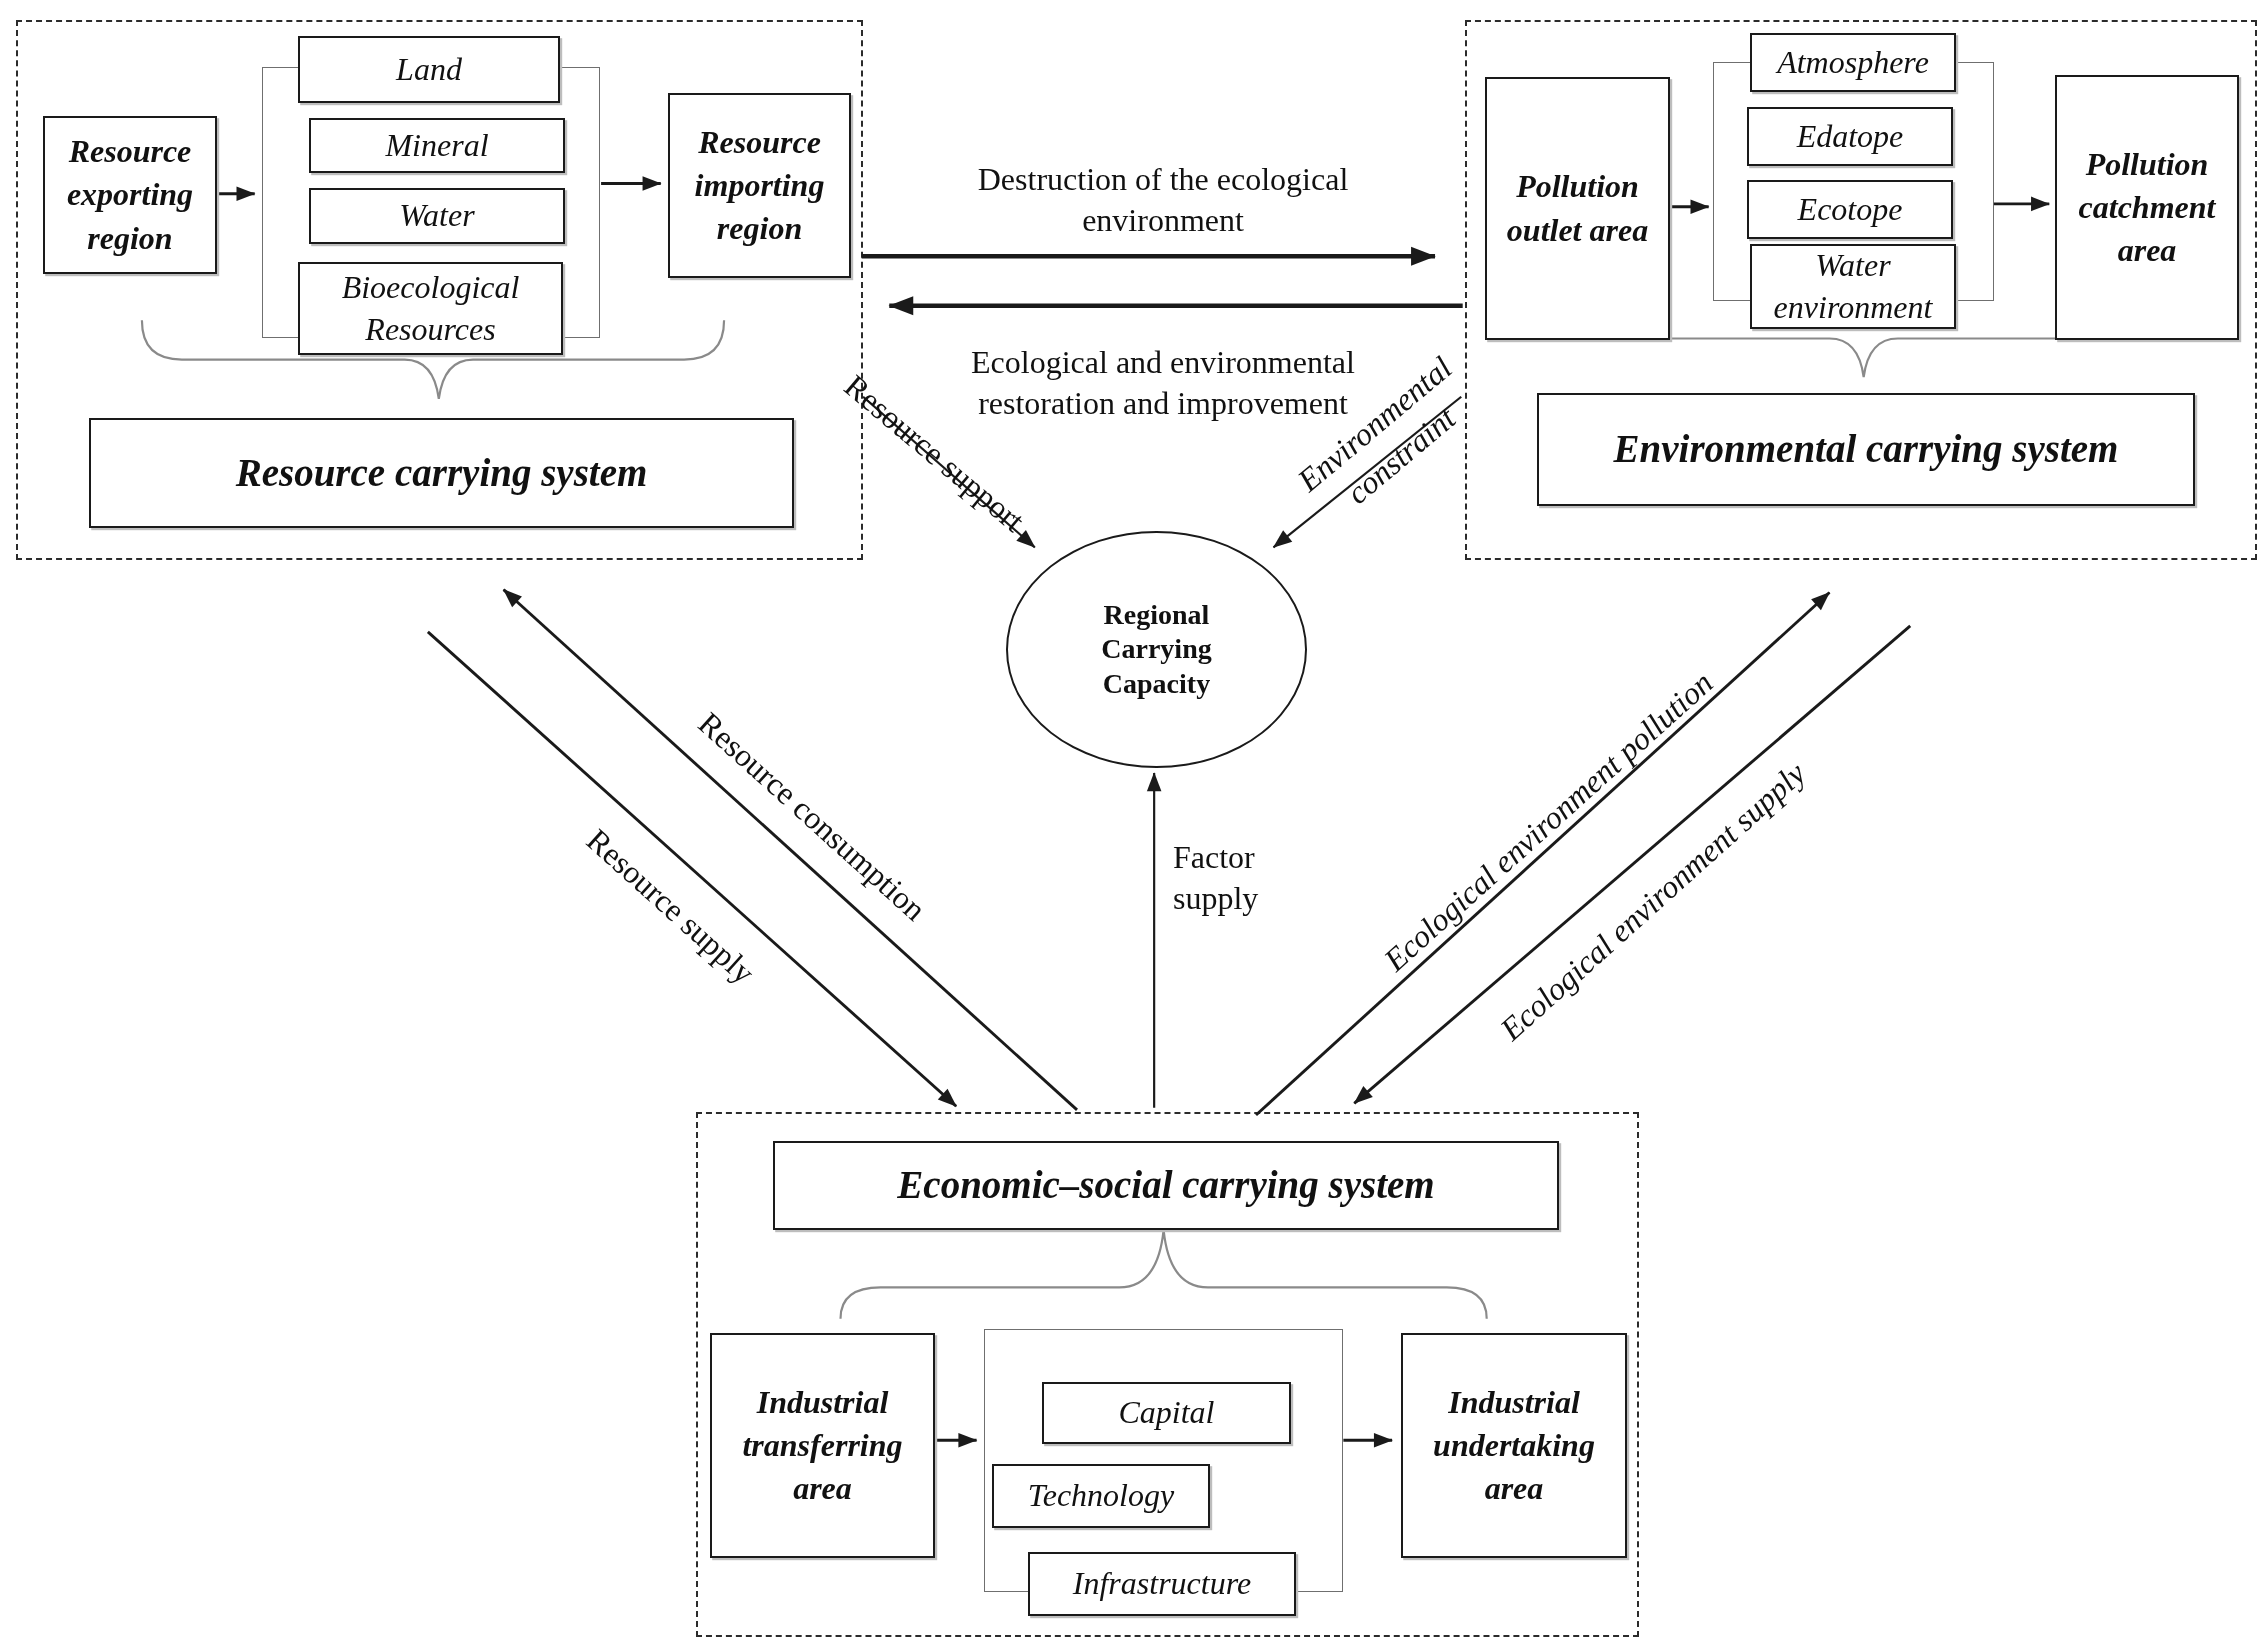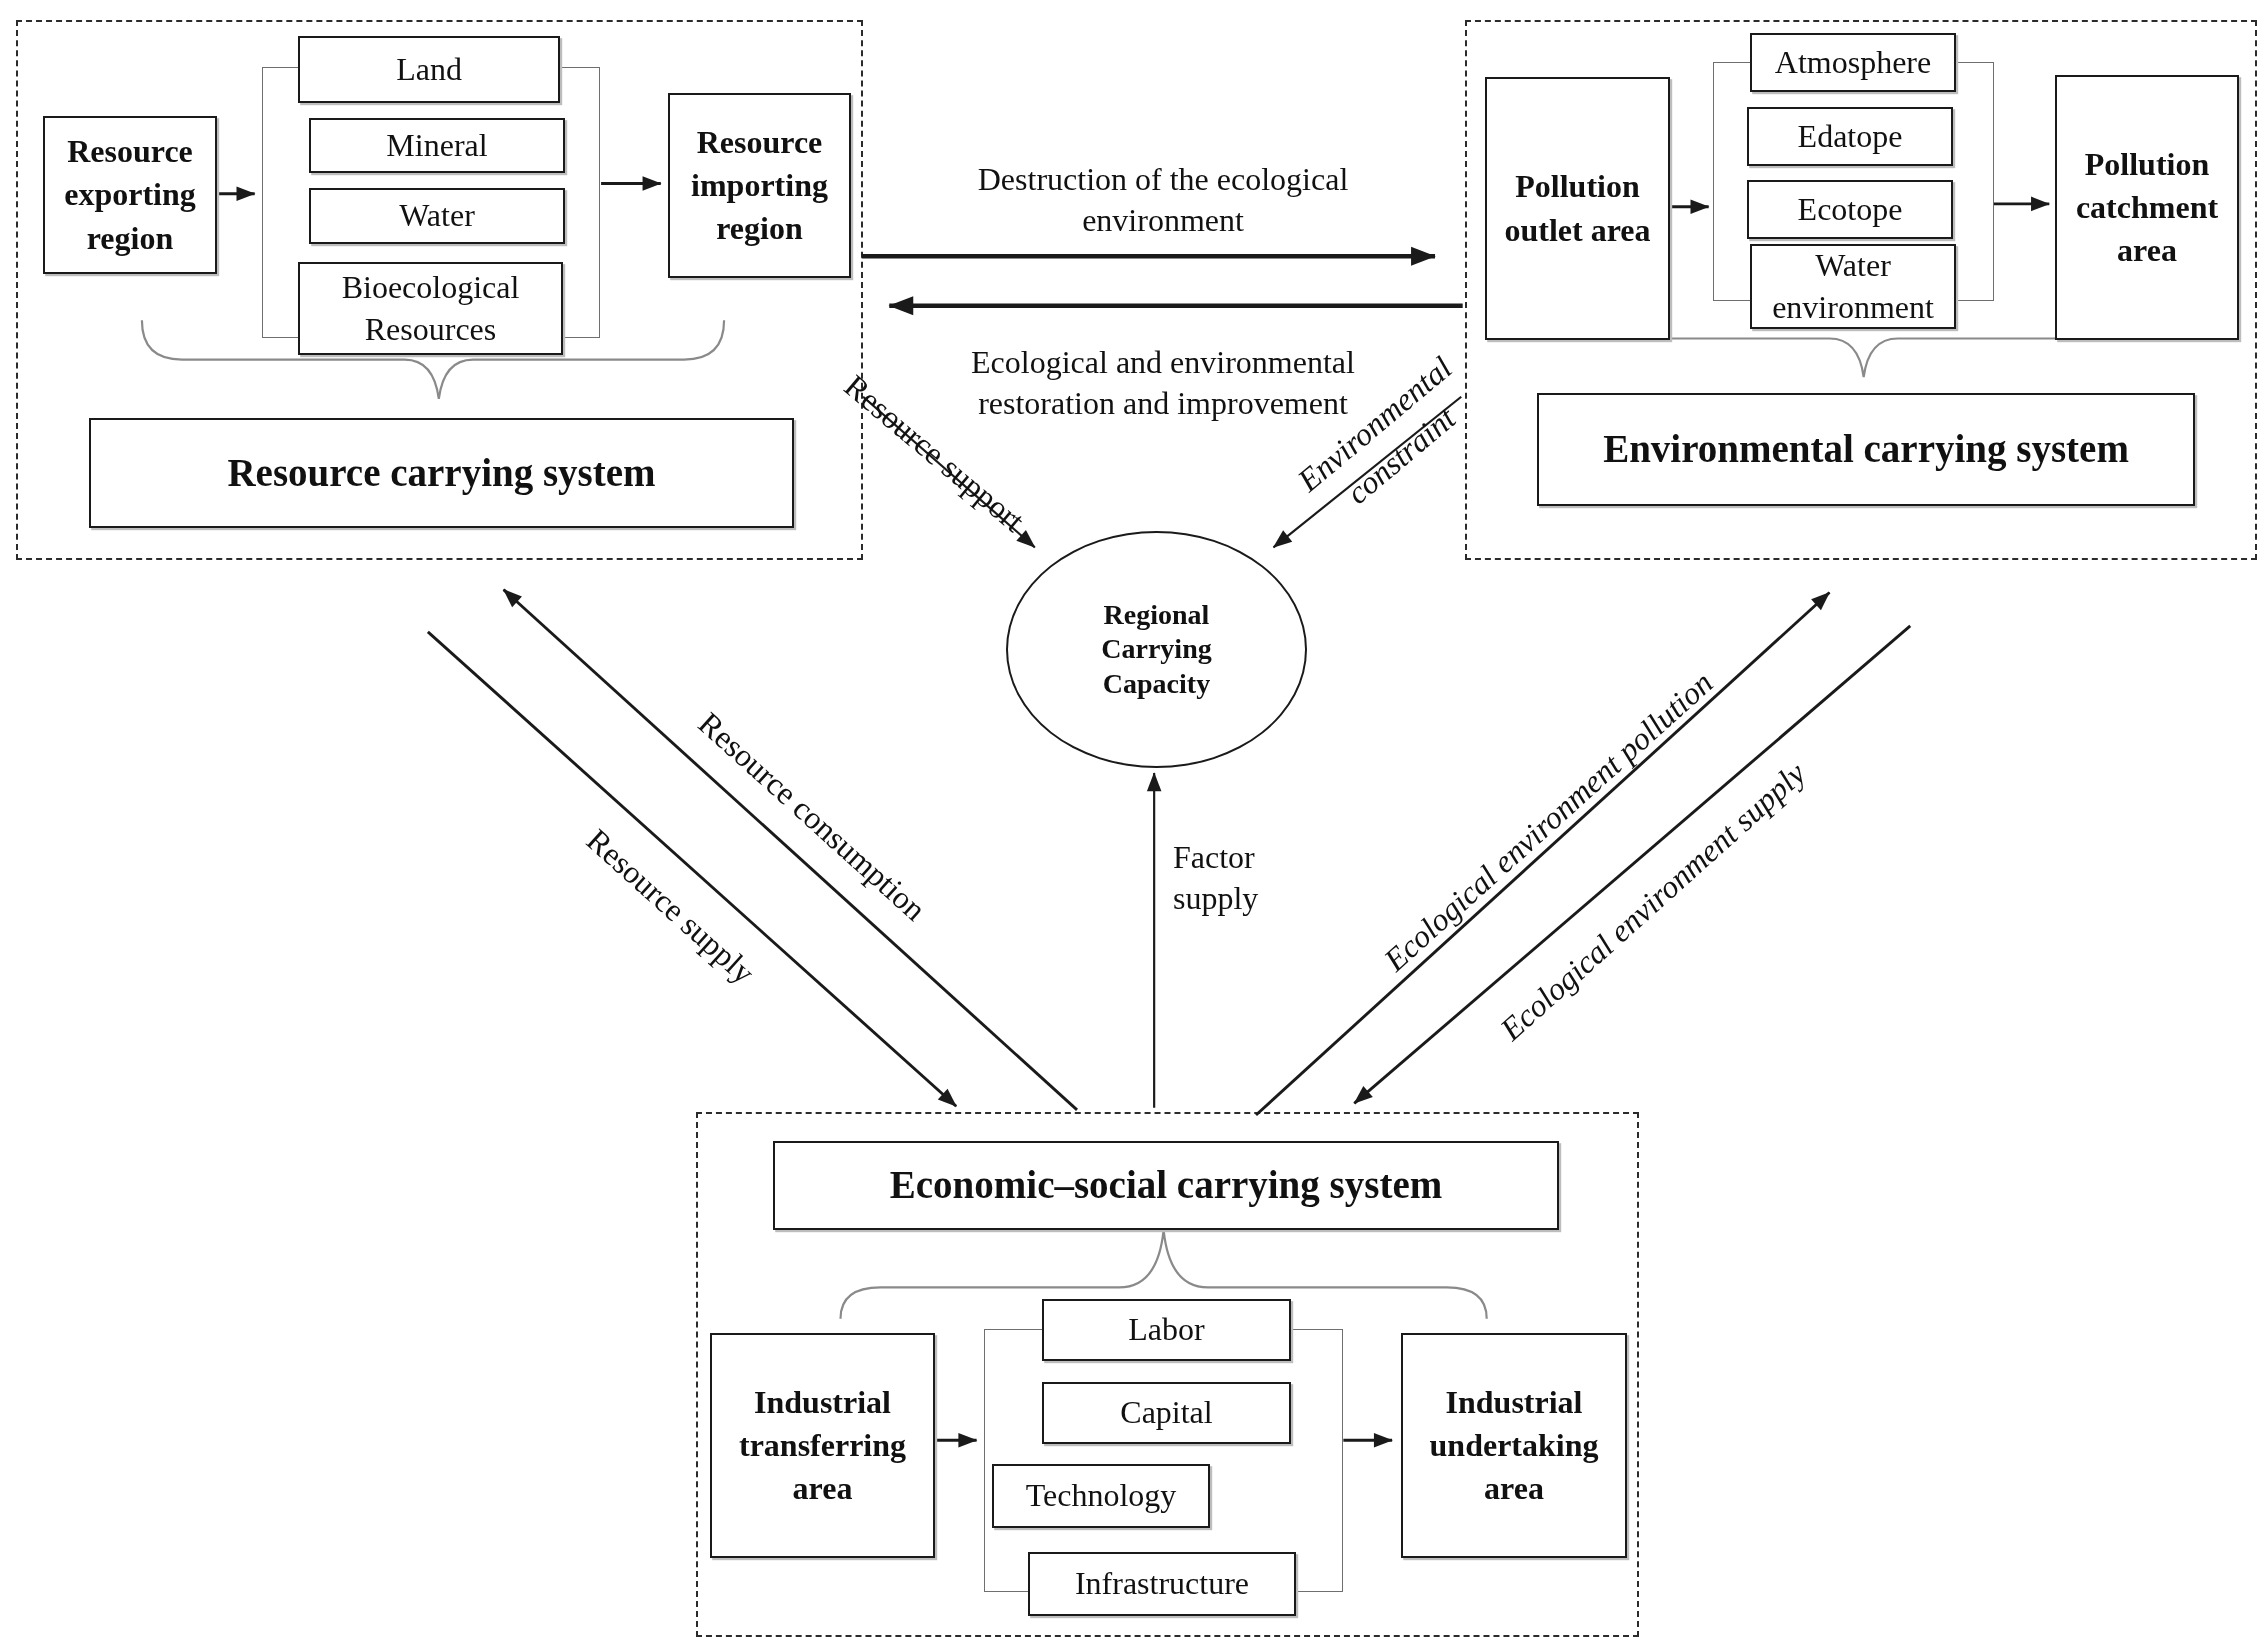--- a/index.html
+++ b/index.html
@@ -5,21 +5,21 @@
   html,body{margin:0;padding:0;background:#ffffff;}
   #canvas{
     position:relative;width:2261px;height:1642px;background:#ffffff;
     font-family:"Liberation Serif","DejaVu Serif",serif;color:#111;
     overflow:hidden;
   }
   .dashedbox{position:absolute;border:2.2px dashed #2b2b2b;background:transparent;}
   .bracketrect{position:absolute;border:1.5px solid #6f6f6f;z-index:1;}
   .box{position:absolute;background:#fff;border:2.2px solid #1a1a1a;display:flex;
        align-items:center;justify-content:center;text-align:center;z-index:3;
-       white-space:pre-line;line-height:1.3;box-shadow:2.2px 2.2px 0 #bdbdbd;}
+       white-space:pre-line;line-height:1.3;box-shadow:2.2px 2.2px 0 #bdbdbd;font-style:italic;}
   .comp{font-size:32px;}
   .region{font-size:32px;font-weight:bold;line-height:1.35;}
   .system{font-size:39px;font-weight:bold;border-width:2.9px;}
   .ellipse{position:absolute;left:1006px;top:531px;width:297px;height:233px;
        border:2.2px solid #1a1a1a;border-radius:50%;background:#fff;display:flex;
        align-items:center;justify-content:center;text-align:center;z-index:3;
        font-size:28px;font-weight:bold;line-height:1.22;white-space:pre-line;}
   .flabel{position:absolute;z-index:4;font-size:32px;text-align:center;
        white-space:pre-line;line-height:1.28;background:transparent;}
   .rot{transform-origin:center center;}
@@ -108,21 +108,20 @@
   <div class="ellipse">Regional
 Carrying
 Capacity</div>
 
   <div class="box system" style="left:773px;top:1141px;width:782px;height:85px;">Economic–social carrying system</div>
 
   <div class="box region" style="left:710px;top:1333px;width:221px;height:221px;">Industrial
 transferring
 area</div>
 
-  <div class="box comp" style="left:1042px;top:1299px;width:245px;height:58px;">Labor</div>
   <div class="box comp" style="left:1042px;top:1382px;width:245px;height:58px;">Capital</div>
   <div class="box comp" style="left:992px;top:1464px;width:214px;height:60px;">Technology</div>
   <div class="box comp" style="left:1028px;top:1552px;width:264px;height:60px;">Infrastructure</div>
 
   <div class="box region" style="left:1401px;top:1333px;width:222px;height:221px;">Industrial
 undertaking
 area</div>
 
   <div class="flabel" style="left:910px;top:159px;width:506px;font-family:Liberation Serif, serif;">Destruction of the ecological
 environment</div>

